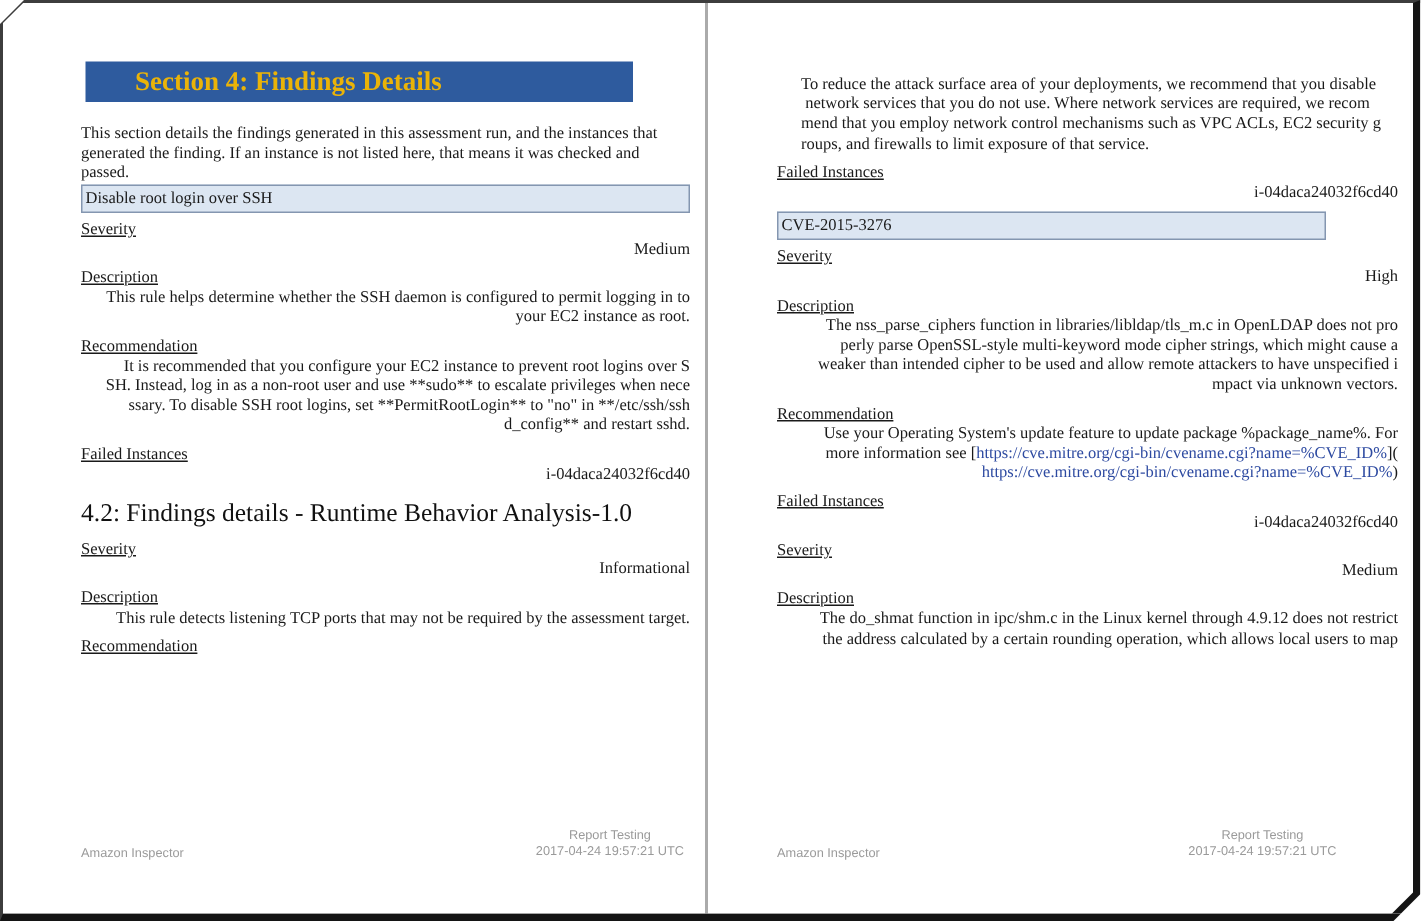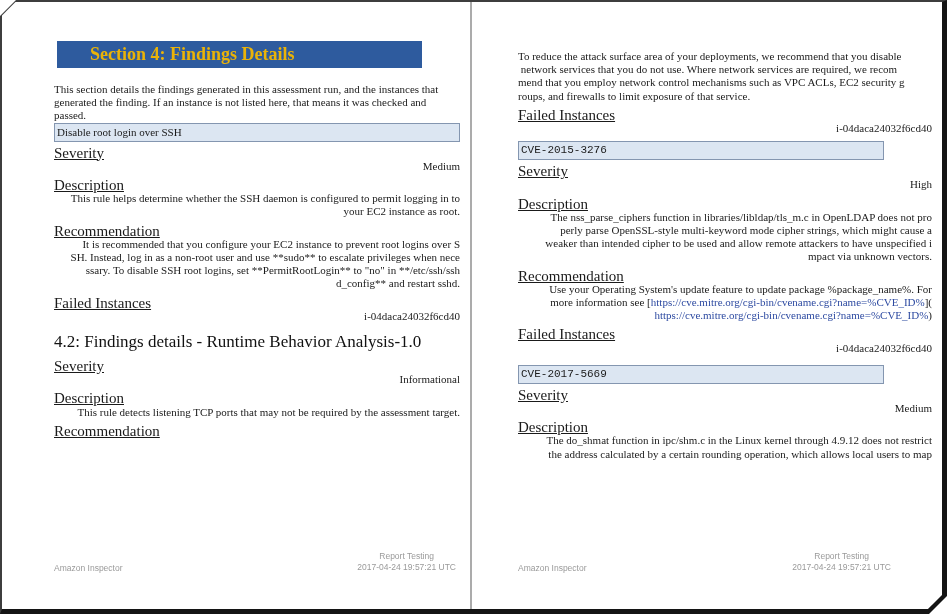--- a/index.html
+++ b/index.html
@@ -27,30 +27,30 @@
   .inner-l{padding:0 10px 0 52px;}
   .inner-r{padding:0 10px 0 46px;}
   .banner{
     margin:39px 0 0 3px;width:365px;height:27px;line-height:26px;
     background:var(--section-banner-bg);color:#eab308;font-weight:bold;
     font-size:18px;padding-left:33px;
   }
   .body-text{font-size:11px;line-height:13.2px;color:#1a1a1a;}
   .pre{white-space:pre;}
   .intro{margin-top:15px;}
-  .cont{margin-top:48px;}
+  .cont{margin-top:48px;margin-left:16px;}
   .hdg{font-size:17px;line-height:22px;font-weight:normal;color:#111;margin:8px 0 7px 0;white-space:pre;}
   .find-bar{
     width:406px;height:19px;line-height:16px;background:var(--finding-bar-bg);
     border:1px solid var(--finding-bar-border);font-size:11px;color:#1a1a1a;
     padding-left:2px;margin:0 0 5px 0;
   }
-  .page-right .find-bar{width:366px;font-family:Liberation Mono, monospace;}
+  .page-right .find-bar{width:366px;}
   .grp{margin-bottom:6px;}
-  .lbl{font-size:15px;line-height:13.2px;color:#1a1a1a;text-decoration:underline;}
+  .lbl{font-size:11px;line-height:13.2px;color:#1a1a1a;text-decoration:underline;}
   .val{font-size:11px;line-height:13.2px;color:#1a1a1a;text-align:right;}
   .link{color:var(--link-blue);}
   .footer{
     position:absolute;bottom:36px;display:flex;justify-content:space-between;align-items:flex-end;
     font-family:"Liberation Sans",sans-serif;font-size:8.5px;color:var(--footer-gray);
   }
   .page-left .footer{left:52px;right:14px;}
   .page-right .footer{left:46px;right:51px;}
   .f-right{text-align:center;line-height:11px;}
 </style>
@@ -143,21 +143,20 @@
         <div class="lbl">Recommendation</div>
         <div class="val pre"><span>Use your Operating System's update feature to update package %package_name%. For
  more information see [</span><span class="link">https://cve.mitre.org/cgi-bin/cvename.cgi?name=%CVE_ID%</span><span>](
 </span><span class="link">https://cve.mitre.org/cgi-bin/cvename.cgi?name=%CVE_ID%</span><span>)</span></div>
       </div>
       <div class="grp">
         <div class="lbl">Failed Instances</div>
         <div class="val">i-04daca24032f6cd40</div>
       </div>
 
-      <div class="find-bar" style="margin-top:10px;">CVE-2017-5669</div>
 
       <div class="grp">
         <div class="lbl">Severity</div>
         <div class="val">Medium</div>
       </div>
       <div class="grp">
         <div class="lbl">Description</div>
         <div class="val pre">The do_shmat function in ipc/shm.c in the Linux kernel through 4.9.12 does not restrict
 the address calculated by a certain rounding operation, which allows local users to map</div>
       </div>

